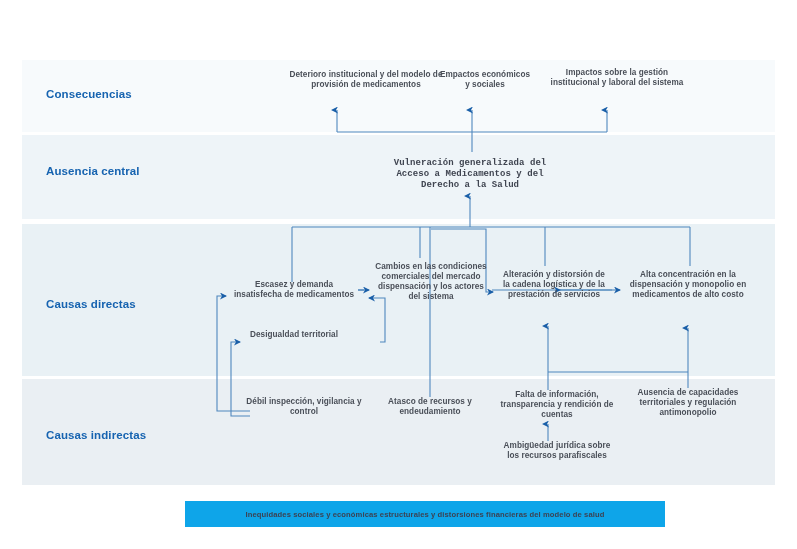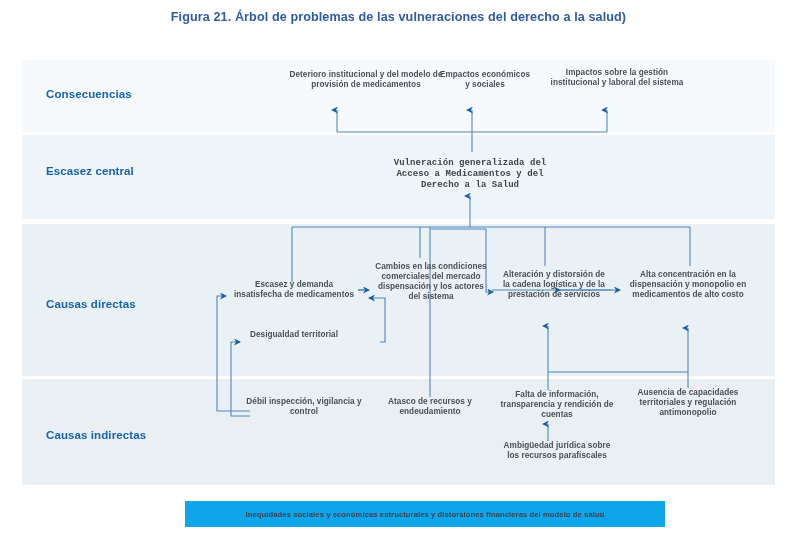--- a/index.html
+++ b/index.html
@@ -82,29 +82,28 @@
     display:flex;align-items:center;justify-content:center;
     color:#3c4354;font-size:7.6px;font-weight:bold;
     letter-spacing:.1px;
   }
 </style>
 </head>
 <body>
 
 <div id="fig">
 
-  <div class="title">Figura 21. Árbol de problemas de las vulneraciones del derecho a la salud)</div>
 
   <div class="band" id="band-consecuencias"></div>
   <div class="band" id="band-problema"></div>
   <div class="band" id="band-directas"></div>
   <div class="band" id="band-indirectas"></div>
 
   <div class="row-label" id="label-consecuencias">Consecuencias</div>
-  <div class="row-label" id="label-problema">Escasez central</div>
+  <div class="row-label" id="label-problema">Ausencia central</div>
   <div class="row-label" id="label-directas">Causas directas</div>
   <div class="row-label" id="label-indirectas">Causas indirectas</div>
 
   <svg id="wires" viewBox="0 0 797 549">
     <defs>
       <marker id="ah-up" markerWidth="7" markerHeight="7" refX="3.5" refY="6" orient="auto" markerUnits="userSpaceOnUse">
         <path d="M3.5 0 L7 7 L3.5 5 L0 7 Z" fill="#1a5fa8"></path>
       </marker>
       <marker id="ah-r" markerWidth="7" markerHeight="7" refX="6" refY="3.5" orient="auto" markerUnits="userSpaceOnUse">
         <path d="M7 3.5 L0 7 L2 3.5 L0 0 Z" fill="#1a5fa8"></path>

